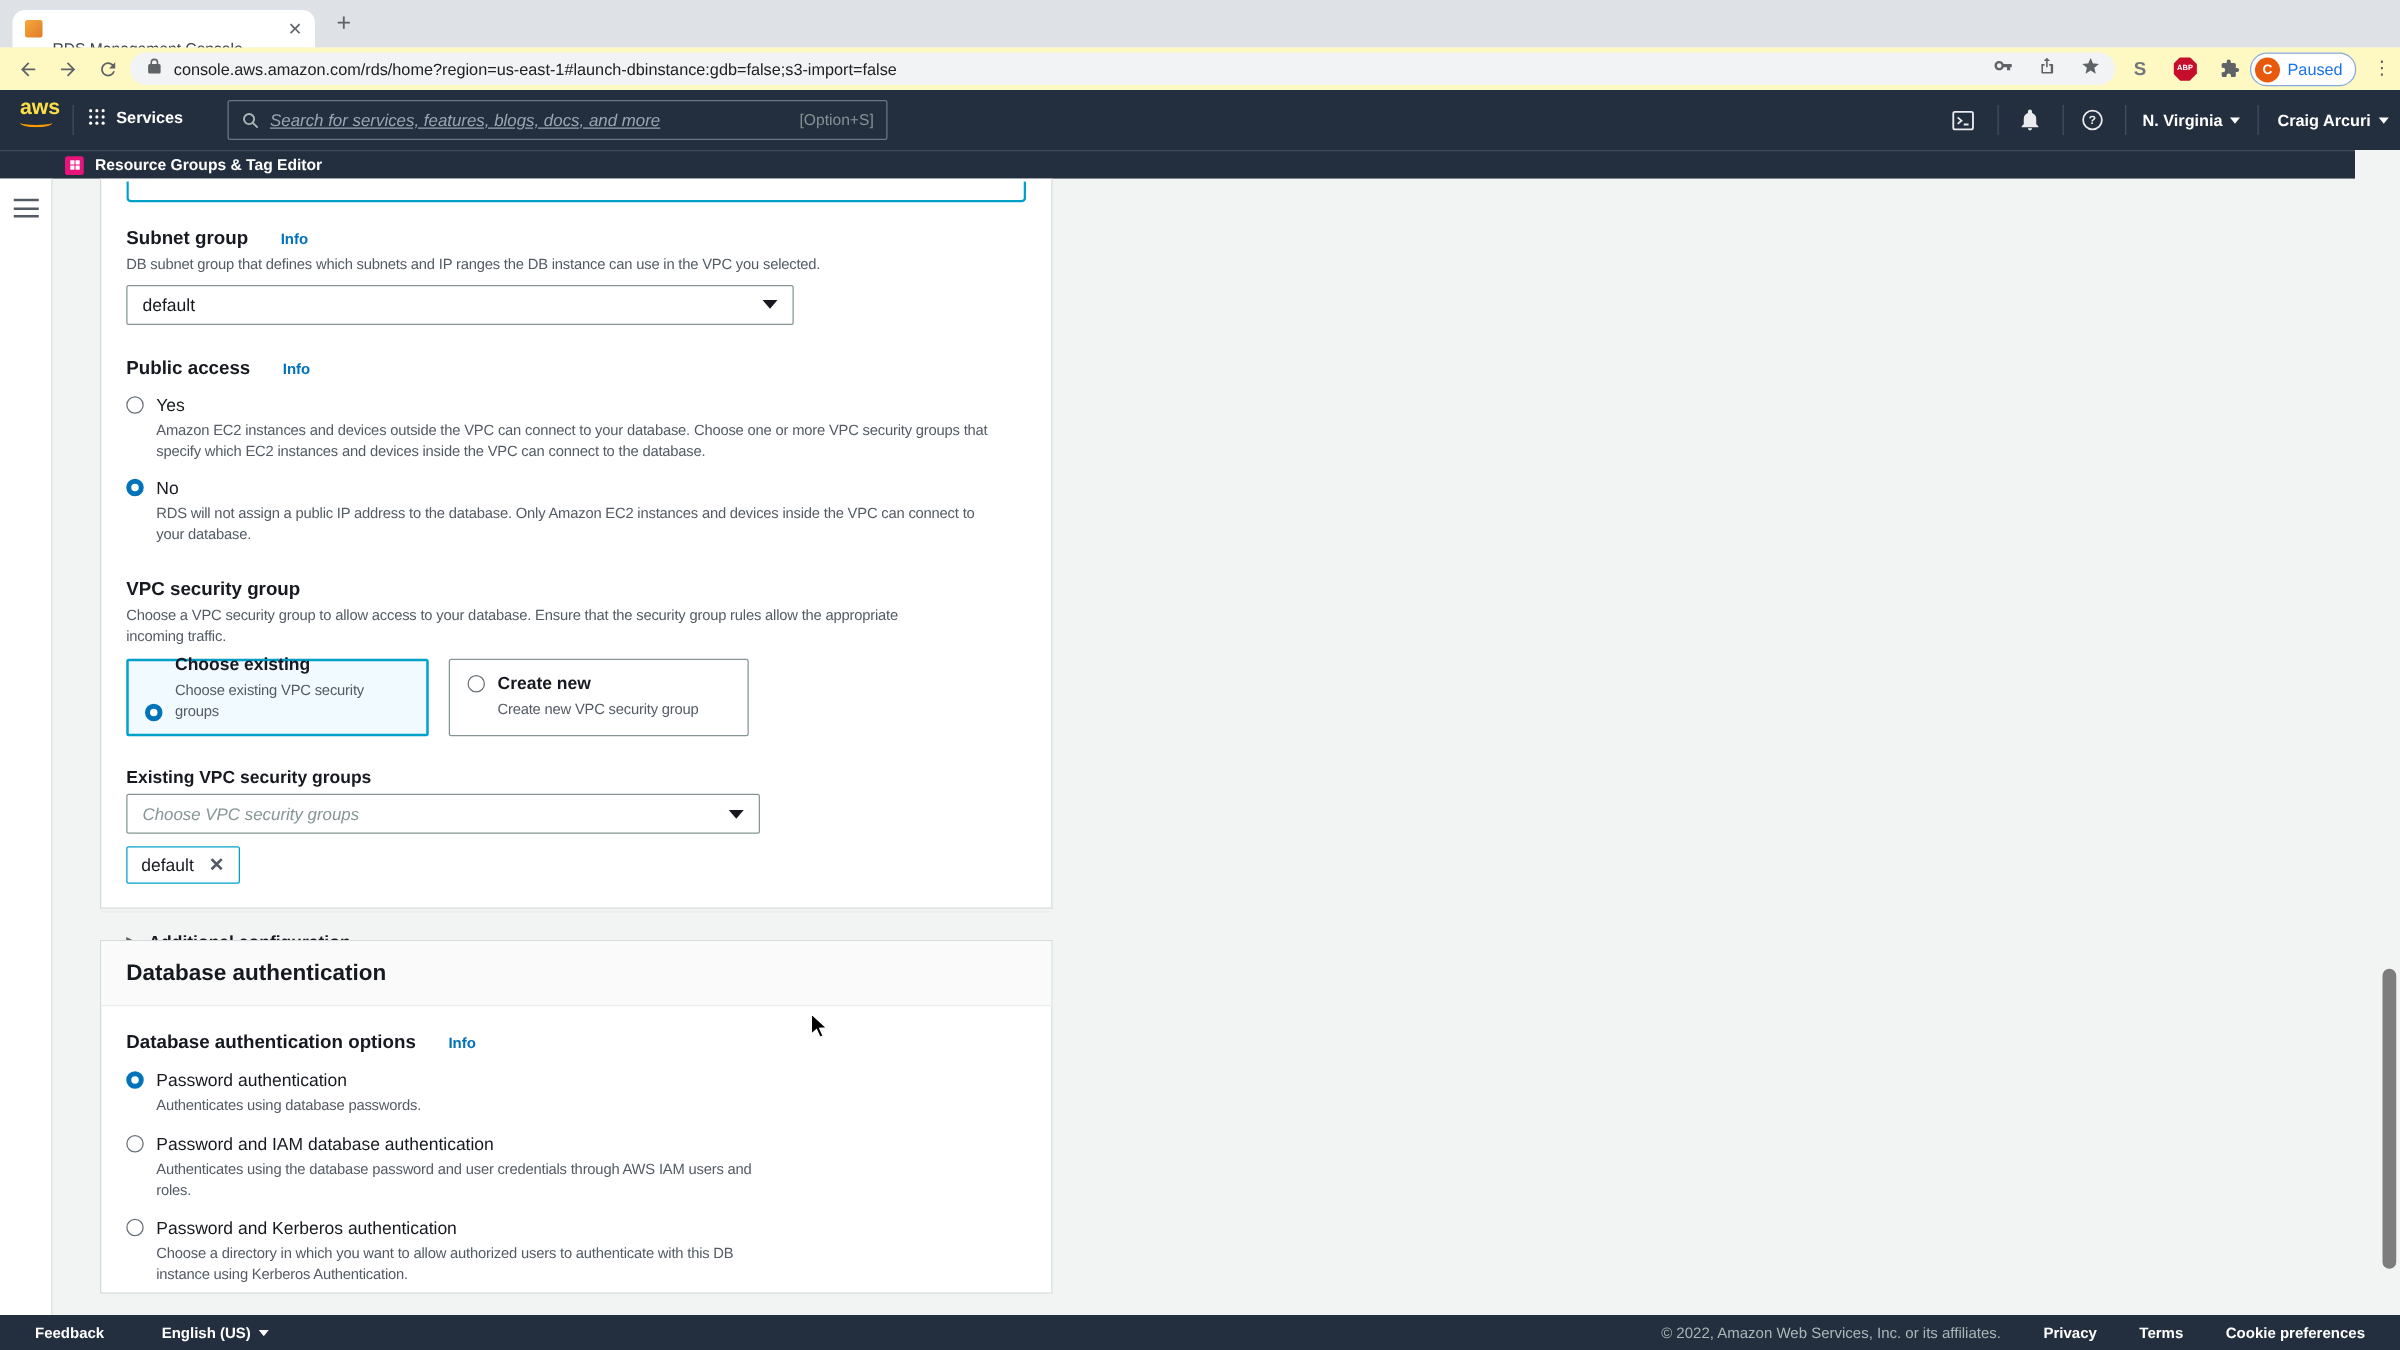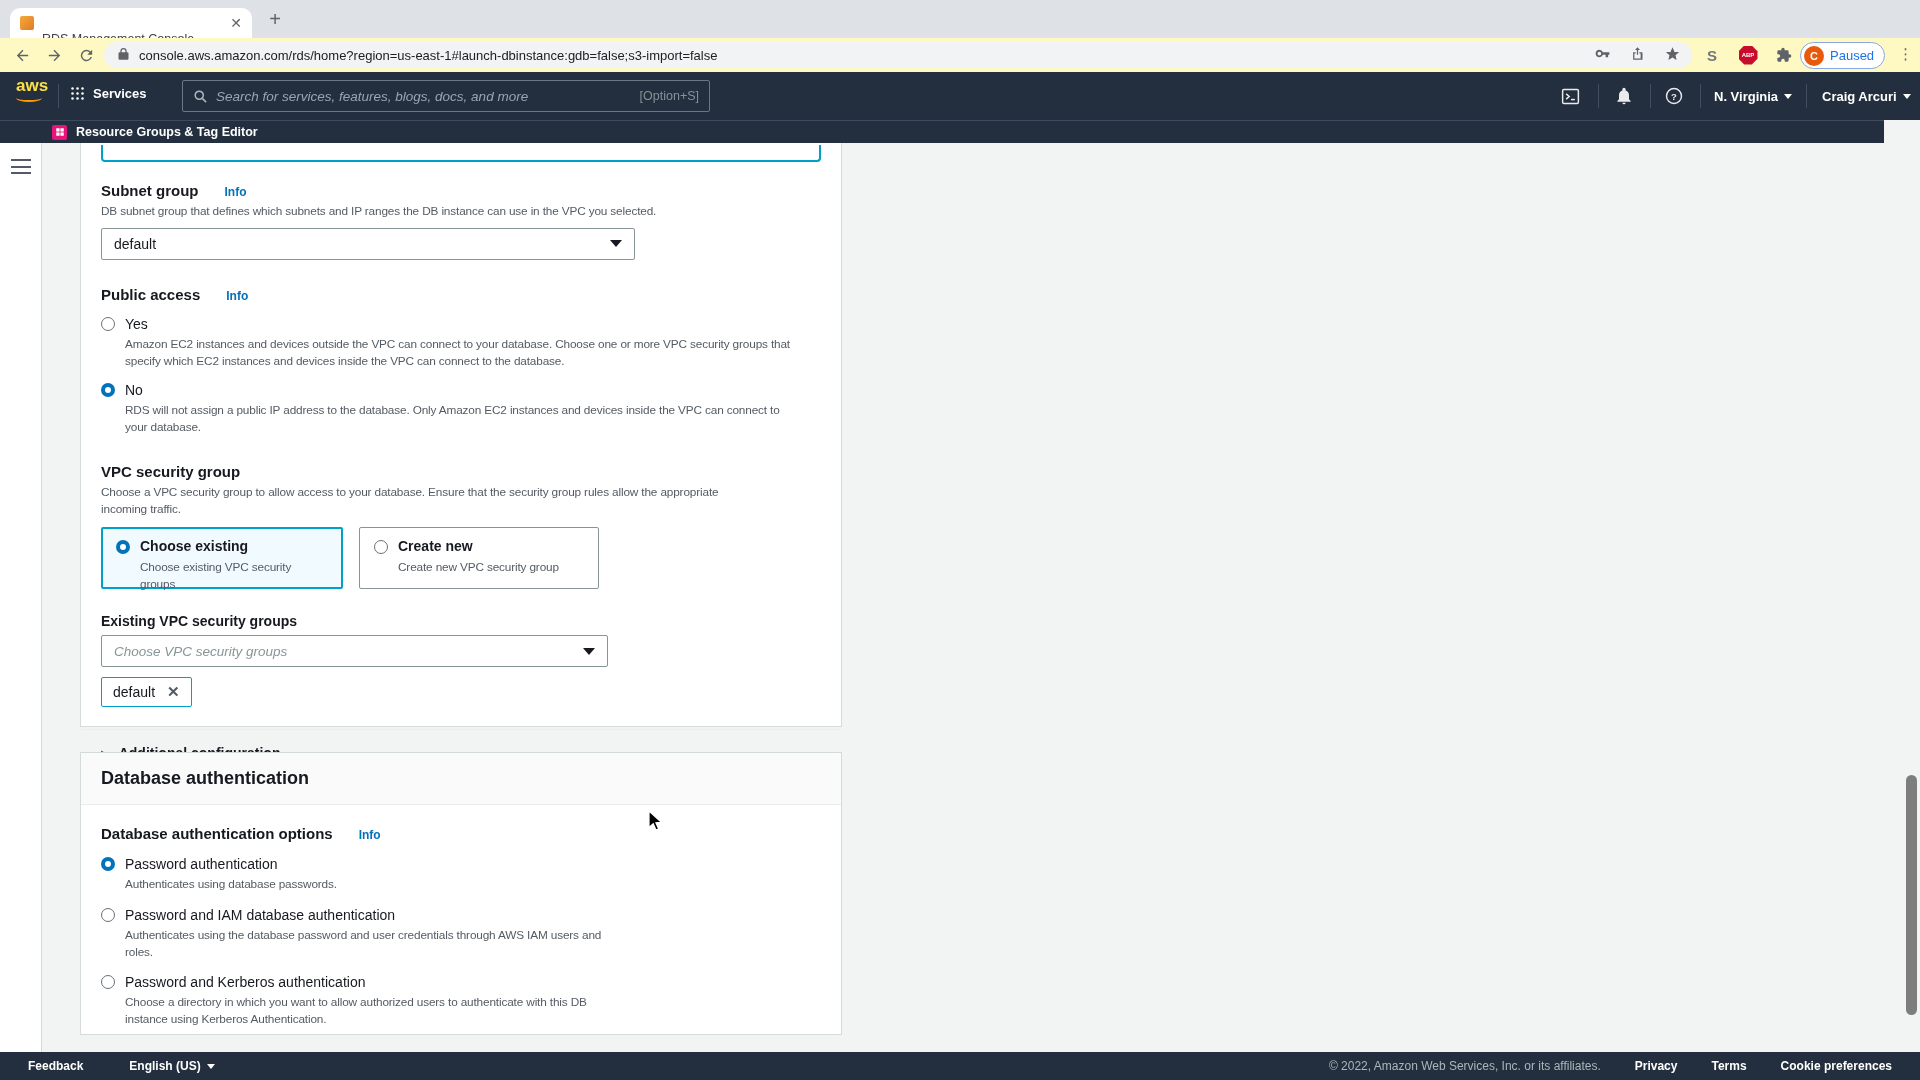--- a/index.html
+++ b/index.html
@@ -37,21 +37,21 @@
 
   
   #awsnav { position:absolute; left:0; top:72px; width:1920px; height:48px; background:#232f3e; }
   .nav-divider { position:absolute; top:12px; width:1px; height:24px; background:#414f62; }
   .aws-logo { position:absolute; left:16px; top:4px; color:#fde047; font-weight:700; font-size:17px; }
   .aws-swoosh { display:block; width:26px; height:8px; border-bottom:2px solid #ff9900; border-radius:50%; margin-top:-2px; }
   .services { position:absolute; left:70px; top:14px; display:flex; align-items:center; gap:8px;
     color:#fff; font-size:13px; font-weight:600; }
   .searchbox { position:absolute; left:182px; top:8px; width:528px; height:32px; background:#232f3e;
     border:1px solid #6b7684; border-radius:2px; display:flex; align-items:center; padding:0 10px; gap:8px; }
-  .searchbox .ph { flex:1; font-size:13.5px; font-style:italic; color:#9aa5b1; white-space:nowrap; }
+  .searchbox .ph { flex:1; font-size:13.5px; font-style:italic; color:#9aa5b1; white-space:nowrap;text-decoration:underline; }
   .searchbox .kbd { font-size:12.5px; color:#879196; }
   .nav-right-item { position:absolute; top:12px; height:24px; display:flex; align-items:center; color:#fff; }
   .nav-label { font-size:13px; font-weight:600; color:#fff; display:flex; align-items:center; gap:6px; }
   .dd-caret { width:0; height:0; border-left:4px solid transparent; border-right:4px solid transparent;
     border-top:5px solid #fff; display:inline-block; }
 
   
   #subnav { position:absolute; left:0; top:120px; width:1884px; height:23px; background:#232f3e;
     border-top:1px solid #3d4b5c; display:flex; align-items:center; }
   .rgt-icon { width:15px; height:15px; border-radius:2px; background:#e7157b; margin-left:52px;
@@ -82,21 +82,21 @@
 
   .radio-row { display:flex; gap:10px; }
   .radio { width:14px; height:14px; border-radius:50%; border:1px solid #687078; background:#fff; flex:0 0 auto; margin-top:1px; }
   .radio.sel { border:4.5px solid #0073bb; }
   .radio-label { font-size:14px; color:#16191f; line-height:16px; }
   .radio-desc { margin-top:4px; }
 
   .optcards { display:flex; gap:16px; margin-top:10px; }
   .optcard { width:240px; height:62px; border:1px solid #879596; border-radius:2px; padding:11px 14px;
     display:flex; gap:10px; background:#fff; }
-  .optcard.sel { border:2px solid #00a1c9; background:#f1faff; padding:10px 13px; width:242px; }
+  .optcard.sel { border:2px solid #00a1c9; background:#f1faff; padding:10px 13px; width:242px;align-items:flex-end; }
   .optcard .t { font-size:14px; font-weight:700; color:#16191f; line-height:15px; }
   .optcard .s { margin-top:5px; }
 
   .field-label { font-size:14px; font-weight:700; color:#16191f; }
   .chip { display:inline-flex; align-items:center; gap:12px; height:30px; border:1px solid #00a1c9;
     border-radius:2px; padding:0 11px; background:#fff; font-size:14px; color:#16191f; }
   .chip .x { color:#545b64; font-size:15px; font-weight:700; }
 
   .divider { border-top:1px solid #eaeded; margin:22px -20px 0 -20px; }
   .expander { display:flex; align-items:center; gap:10px; padding:15px 0; }

